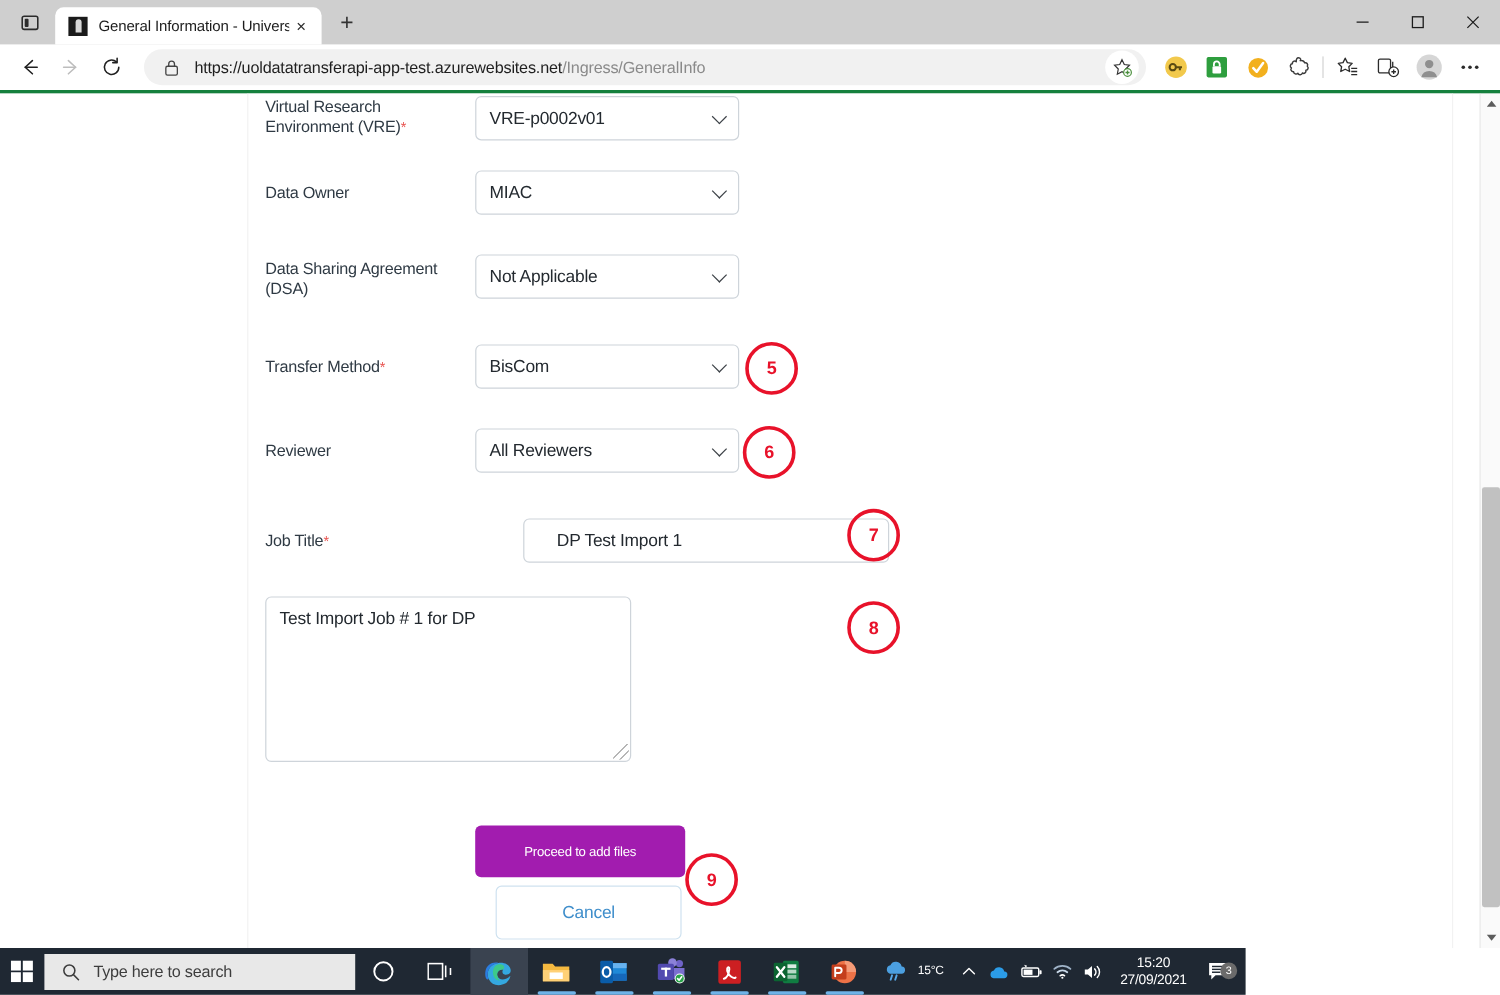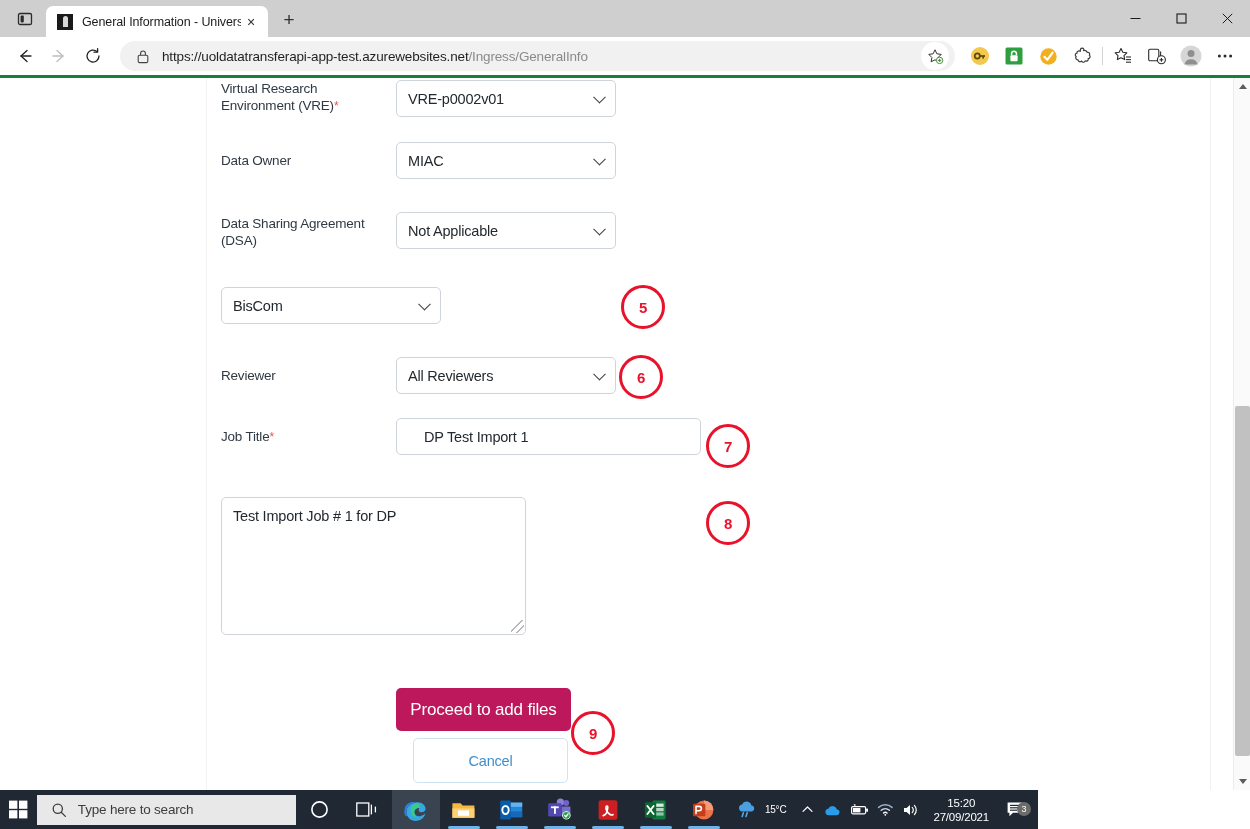--- a/index.html
+++ b/index.html
@@ -190,23 +190,23 @@
     border-radius: 50%;
     display: flex; align-items: center; justify-content: center;
     font-size: 15px; font-weight: bold; color: #e8122a;
     background: transparent;
     letter-spacing: -0.3px;
   }
 
   .btn-primary {
     position: absolute;
     width: 175px; height: 43px;
-    background: #be185d; color: #ffffff;
+    background: #a21caf; color: #ffffff;
     border: none; border-radius: 5px;
-    font-size: 17px; font-family: "Liberation Sans", sans-serif;
+    font-size: 11px; font-family: "Liberation Sans", sans-serif;
     cursor: pointer; letter-spacing: -0.2px;
     display:flex; align-items:center; justify-content:center;
   }
   .btn-outline {
     position: absolute;
     width: 155px; height: 45px;
     background: #ffffff; color: #3f8ecb;
     border: 1px solid #cfe2f0; border-radius: 5px;
     font-size: 14.5px; font-family: "Liberation Sans", sans-serif;
     cursor: pointer; letter-spacing: -0.2px;
@@ -455,35 +455,36 @@
 
         <div class="form-row" style="left:14px; top:134px;">
           <div class="f-label" style="padding-top:3px;"><span>Data Sharing Agreement (DSA)</span></div>
           <div class="f-select">
             <span>Not Applicable</span>
             <span class="caret"></span>
           </div>
         </div>
 
         <div class="form-row" style="left:14px; top:209px;">
+          <div class="f-label" style="line-height:37px;"><span>Transfer Method</span><span class="req">*</span></div>
           <div class="f-select">
             <span>BisCom</span>
             <span class="caret"></span>
           </div>
         </div>
 
         <div class="form-row" style="left:14px; top:279px;">
           <div class="f-label" style="line-height:37px;"><span>Reviewer</span></div>
           <div class="f-select">
             <span>All Reviewers</span>
             <span class="caret"></span>
           </div>
         </div>
 
-        <div class="form-row" style="left:14px; top:340px;">
+        <div class="form-row" style="left:14px; top:354px;gap:40px;">
           <div class="f-label" style="line-height:37px;"><span>Job Title</span><span class="req">*</span></div>
           <div class="f-input">
             <span>DP Test Import 1</span>
           </div>
         </div>
 
         <div class="form-row" style="left:14px; top:419px;">
           <div class="f-textarea">
             <span>Test Import Job # 1 for DP</span>
             <span class="resize-grip"></span>

